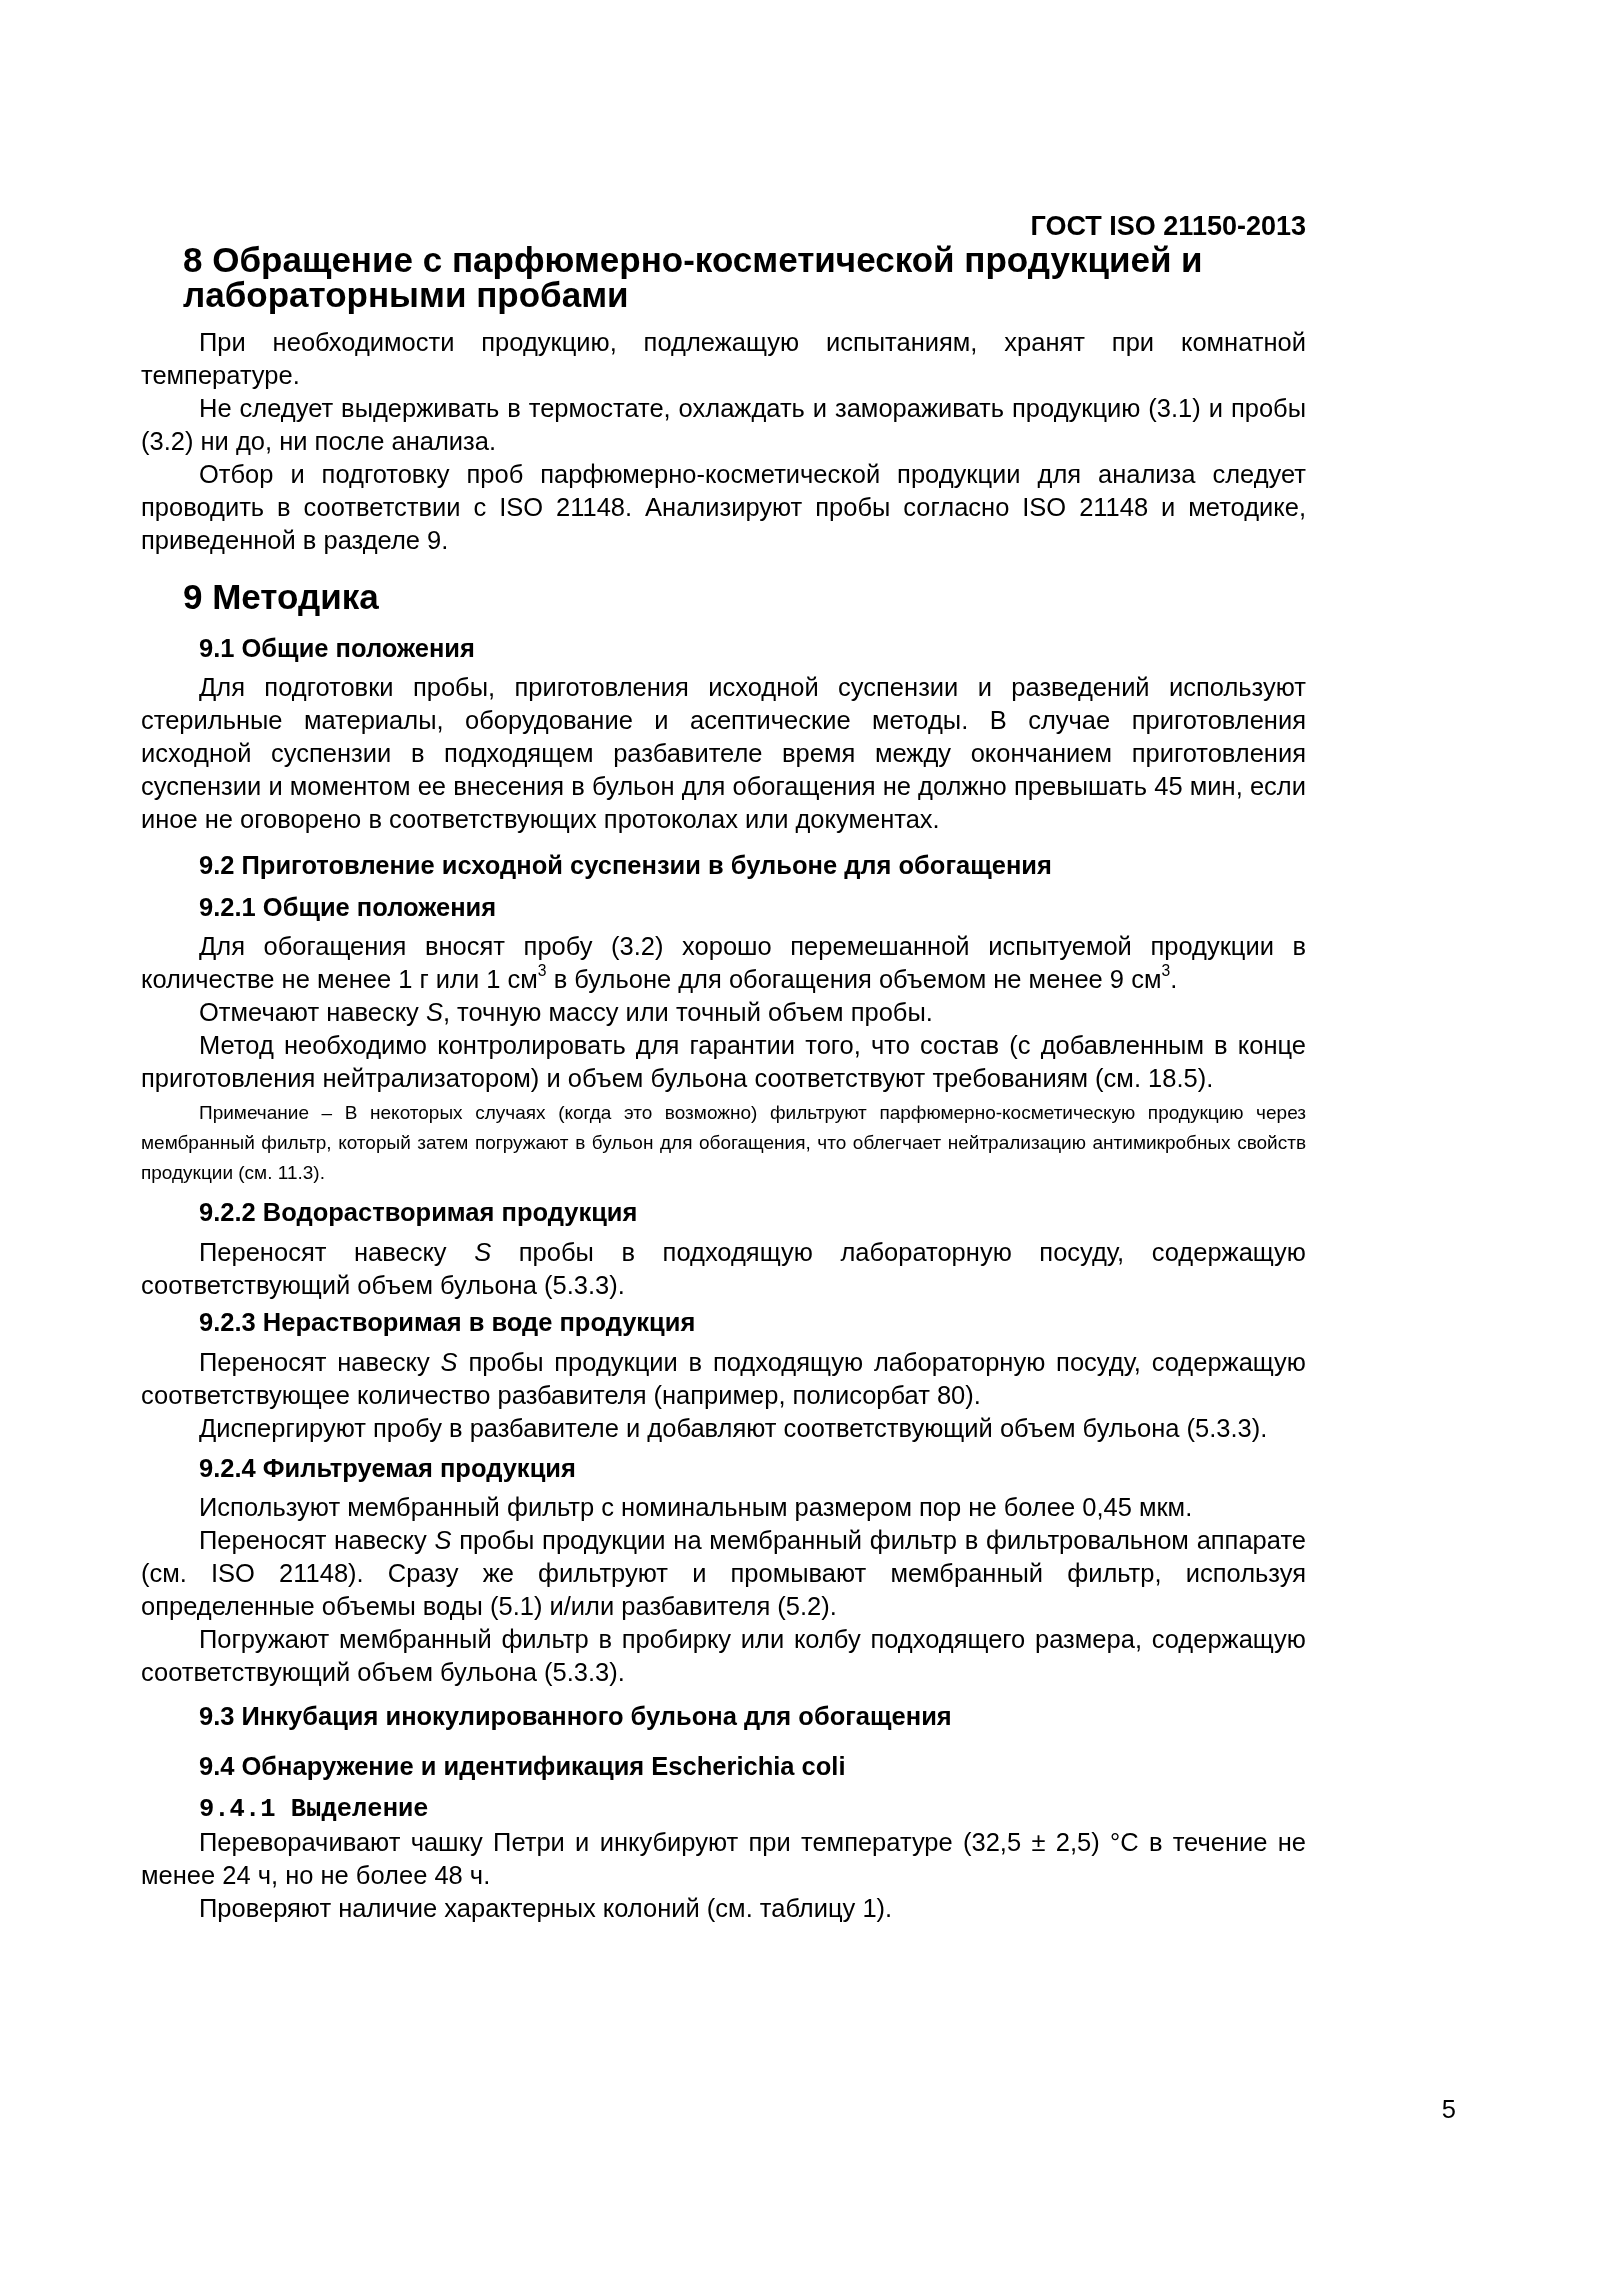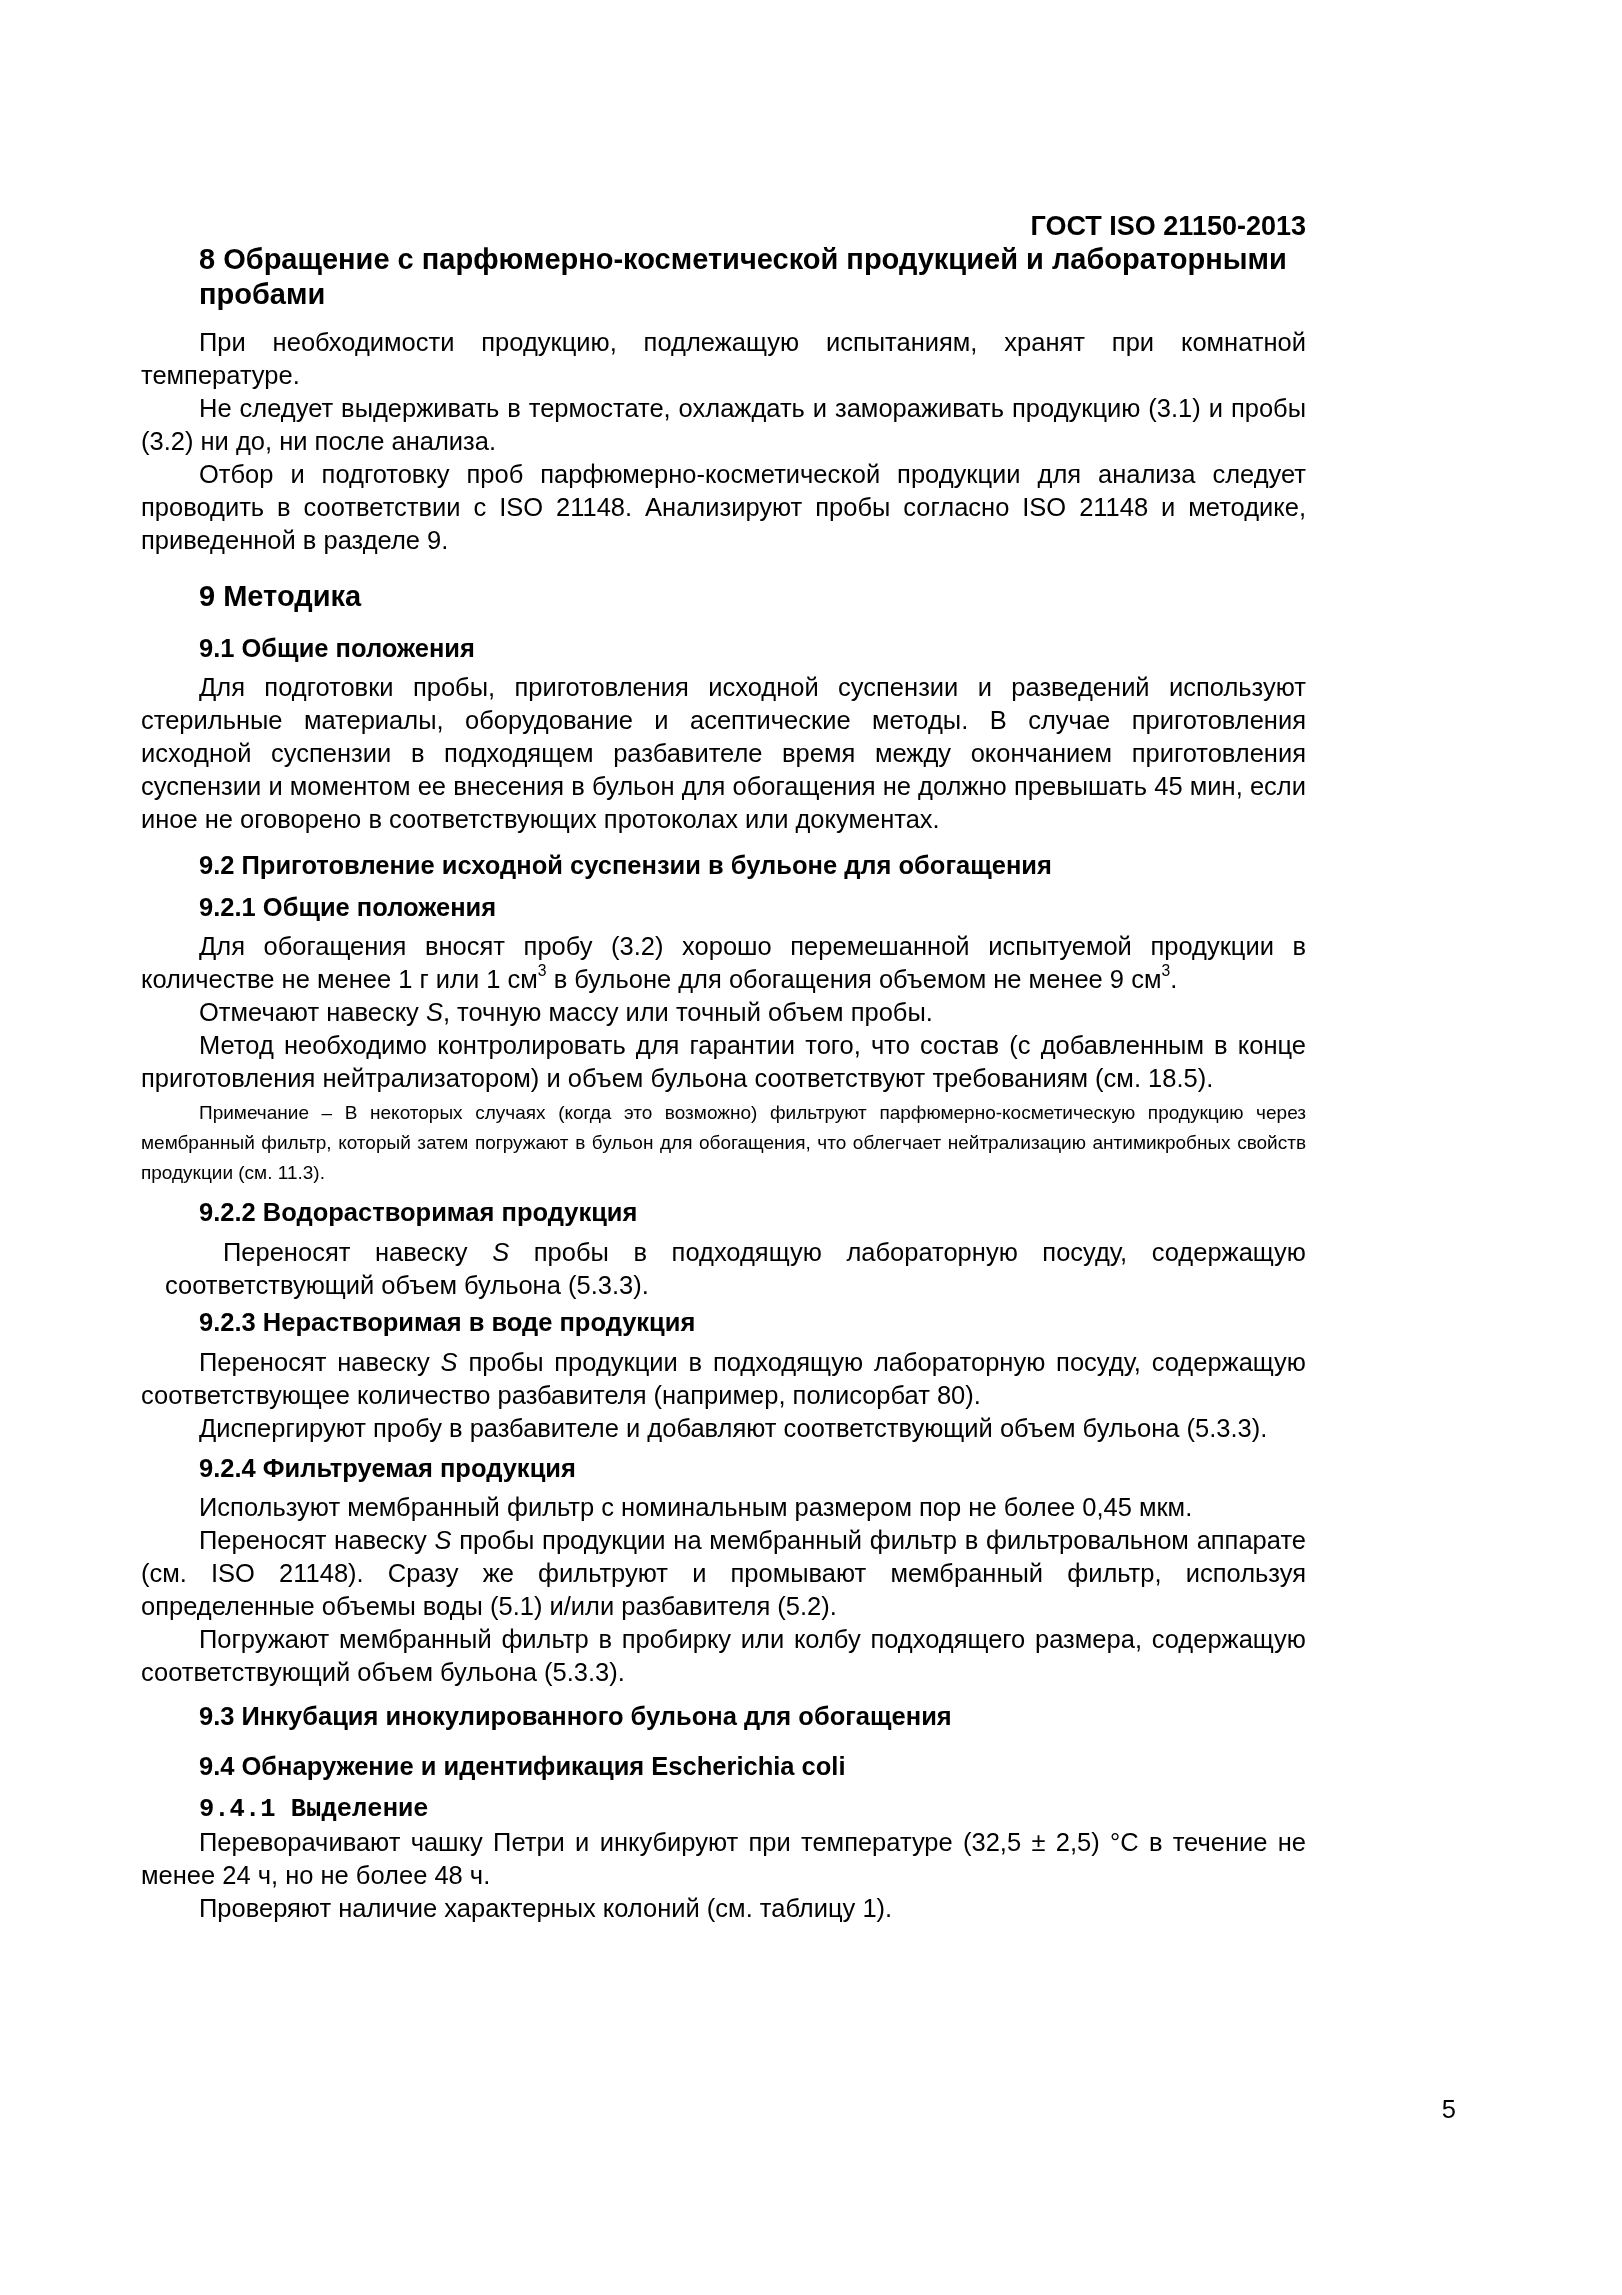--- a/index.html
+++ b/index.html
@@ -20,23 +20,23 @@
     padding: 211px 124px 0 141px;
   }
   .doc-header {
     text-align: right;
     font-weight: bold;
     font-size: 27px;
     line-height: 30px;
   }
   .h-sec {
     font-weight: bold;
-    font-size: 29px;
+    font-size: 35px;
     line-height: 35px;
-    margin-left: 58px;
+    margin-left: 42px;
   }
   .h-sub {
     font-weight: bold;
     font-size: 25.5px;
     line-height: 33px;
     margin-left: 58px;
   }
   p.body {
     font-size: 25.5px;
     line-height: 33px;
@@ -52,21 +52,21 @@
   .mt-h8    { margin-top: 1.3px; }
   .mt-p8    { margin-top: 13.7px; }
   .mt-h9    { margin-top: 22px; }
   .mt-h91   { margin-top: 18px; }
   .mt-p91   { margin-top: 5.9px; }
   .mt-h92   { margin-top: 13px; }
   .mt-h921  { margin-top: 9.2px; }
   .mt-p921  { margin-top: 5.9px; }
   .mt-note  { margin-top: 3.3px; }
   .mt-h922  { margin-top: 7.9px; }
-  .mt-p922  { margin-top: 6.5px; margin-left: 24px; }
+  .mt-p922  { margin-top: 6.5px; }
   .mt-h923  { margin-top: 4.6px; }
   .mt-p923  { margin-top: 7.2px; }
   .mt-h924  { margin-top: 6.5px; }
   .mt-p924  { margin-top: 6.5px; }
   .mt-h93   { margin-top: 11px; }
   .mt-p93   { margin-top: 7.9px; }
   .mt-h94   { margin-top: 17px; }
   .mt-h941  { margin-top: 9.2px; font-family: Liberation Mono, monospace; }
   .mt-p941  { margin-top: 0px; }
   sup.cube {

